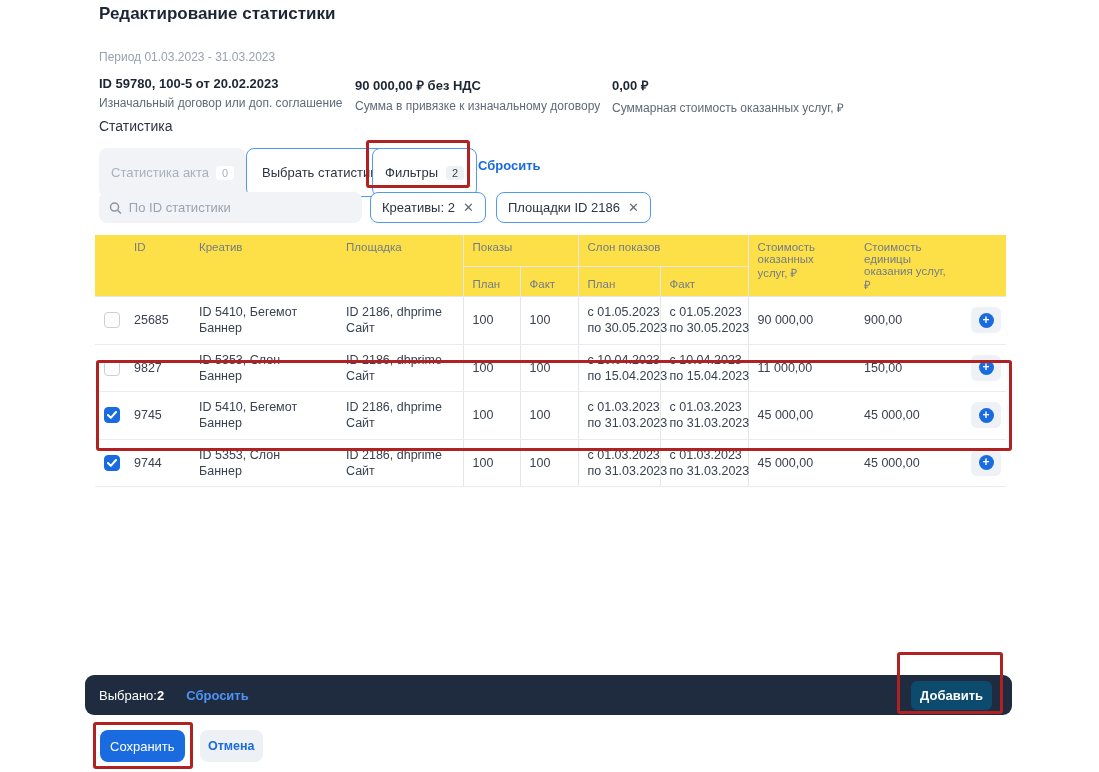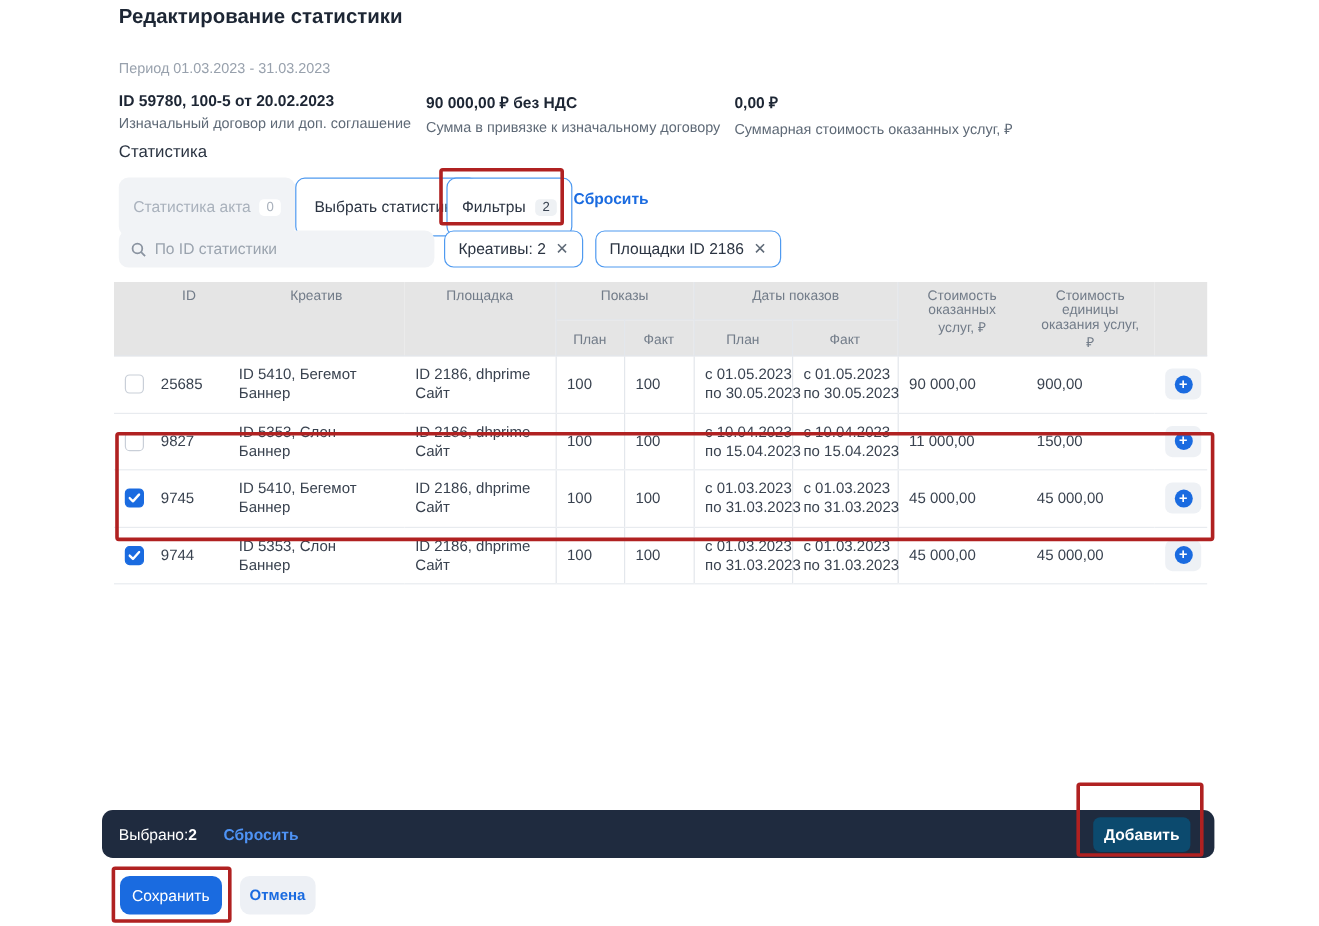--- a/index.html
+++ b/index.html
@@ -42,22 +42,22 @@
           font-size:13px; color:#2b3442; cursor:pointer; }
   .chip .x { color:#5f6a77; font-size:13px; }
   .chip-1 { left:370px; } .chip-2 { left:496px; }
   .period-box { position:absolute; left:628px; top:192px; width:193px; height:31px;
                 background:#f1f3f6; border-radius:8px; display:flex; align-items:center;
                 justify-content:space-between; padding:0 11px; }
   .period-box span { font-size:13px; color:#9aa3ae; }
 
   
   .stat-table { position:absolute; left:95px; top:235px; width:911px; border-collapse:collapse; table-layout:fixed; }
-  .stat-table th { background:#e5e5e5; font-weight:400; font-size:11.5px; color:#727c89;
-                   text-align:center; vertical-align:top; padding:6px 9px 4px 9px; }
+  .stat-table th { background:#fde047; font-weight:400; font-size:11.5px; color:#727c89;
+                   text-align:left; vertical-align:top; padding:6px 9px 4px 9px; }
   .stat-table thead tr.h2 th { padding-top:2px; padding-bottom:6px; vertical-align:bottom; }
   .stat-table td { font-size:12.5px; color:#39424f; padding:7px 9px; vertical-align:middle;
                    border-bottom:1px solid #e8ebef; line-height:1.3; }
   .stat-table tbody tr { height:41px; }
   .stat-table thead { border-bottom:1px solid #e3e7ec; }
   .bl { border-left:1px solid #e3e7ec; }
   th.group { border-bottom:1px solid #e3e7ec; }
   .two-line div { white-space:nowrap; }
 
   .checkbox { width:16px; height:16px; border:1.5px solid #c9cfd8; border-radius:4px;
@@ -164,21 +164,21 @@
         <col style="width:107px">
         <col style="width:44px">
     </colgroup>
     <thead>
       <tr class="h1">
         <th rowspan="2"></th>
         <th rowspan="2">ID</th>
         <th rowspan="2">Креатив</th>
         <th rowspan="2">Площадка</th>
         <th colspan="2" class="bl group">Показы</th>
-        <th colspan="2" class="bl group">Даты показов</th>
+        <th colspan="2" class="bl group">Слон показов</th>
         <th rowspan="2" class="bl">Стоимость оказанных услуг, ₽</th>
         <th rowspan="2">Стоимость единицы оказания услуг, ₽</th>
         <th rowspan="2"></th>
       </tr>
       <tr class="h2">
         <th class="bl">План</th>
         <th class="bl">Факт</th>
         <th class="bl">План</th>
         <th class="bl">Факт</th>
       </tr>

